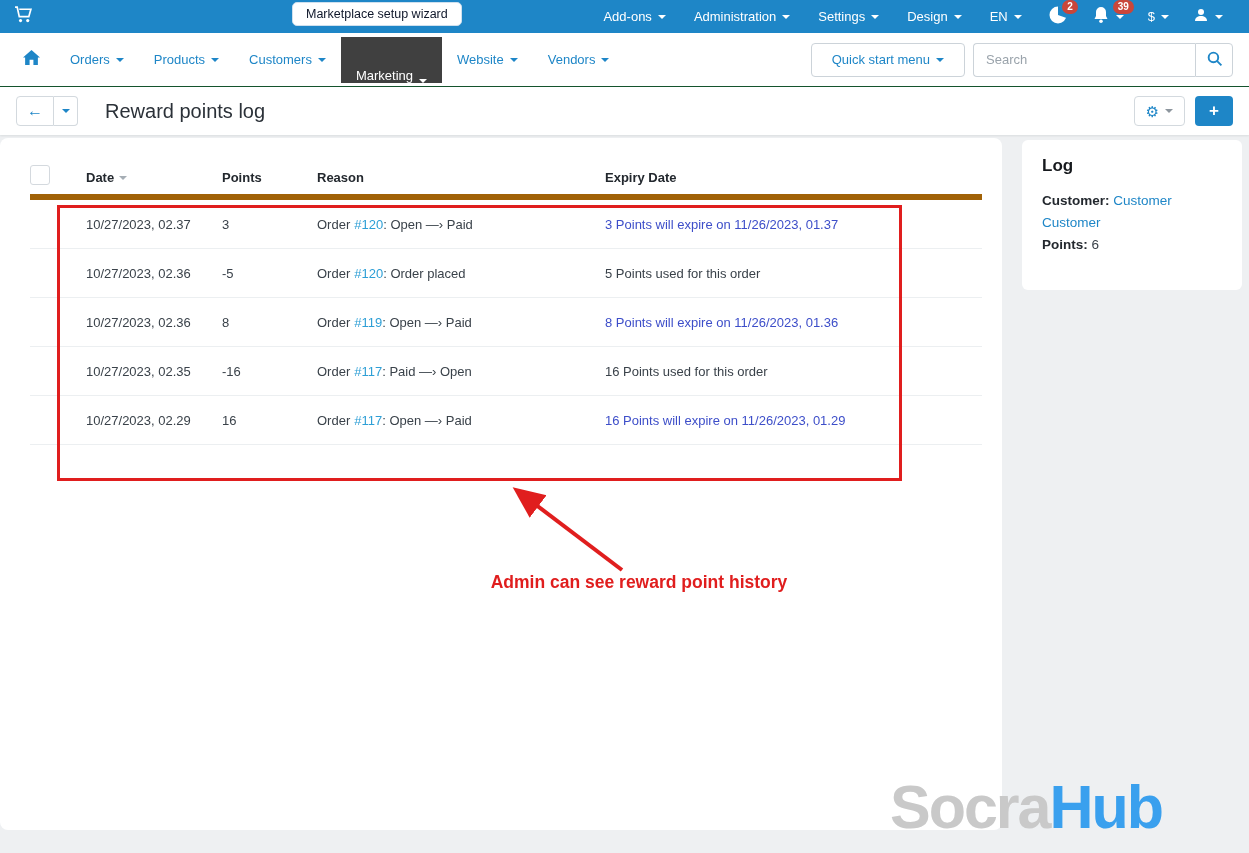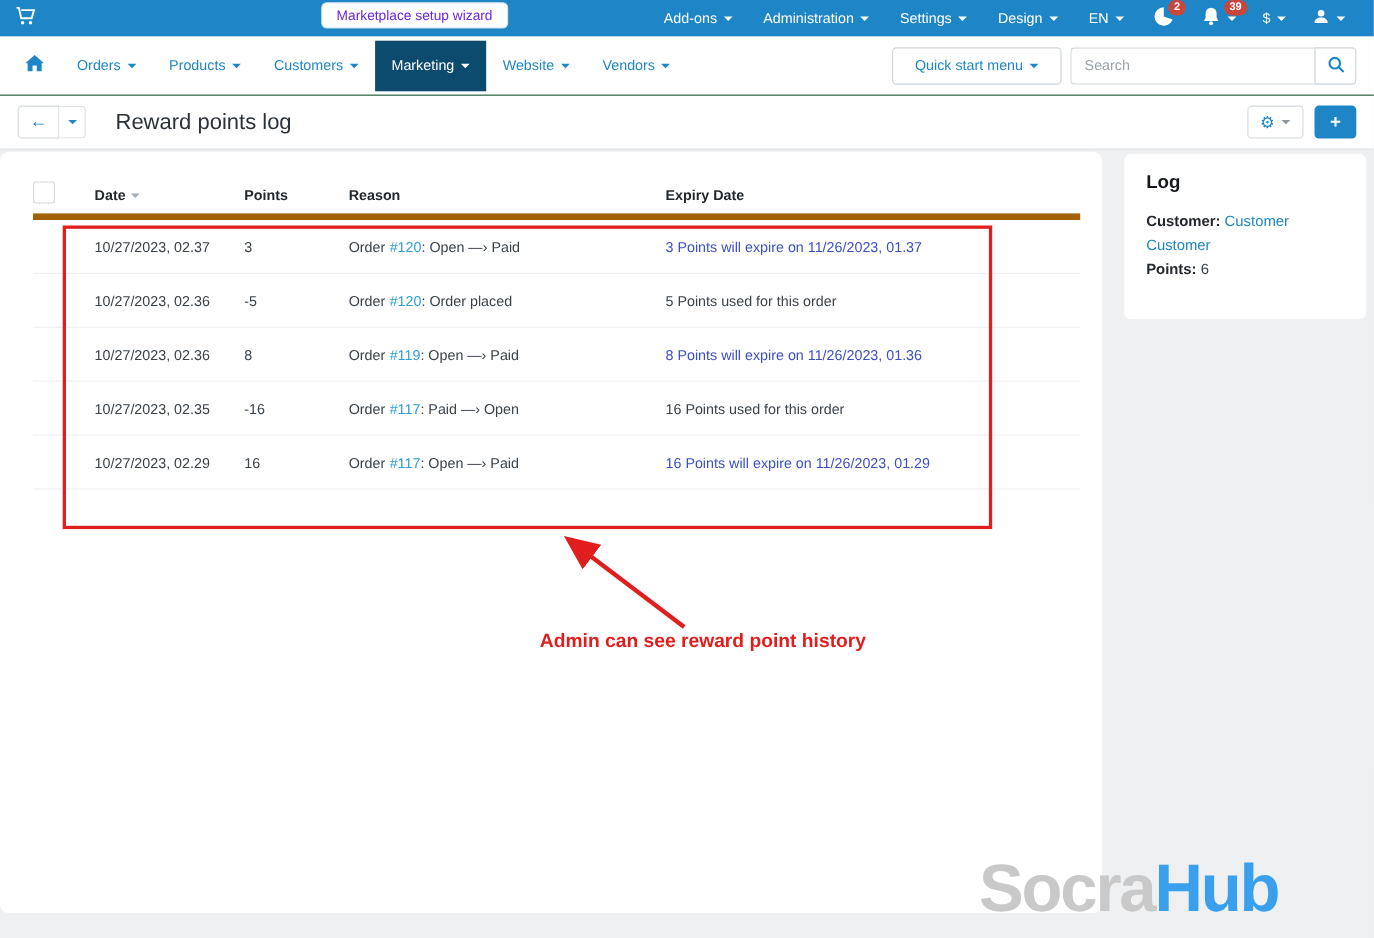--- a/index.html
+++ b/index.html
@@ -13,21 +13,21 @@
   }
 
   
   .topbar {
     height:33px; background:#1e86c7; display:flex; align-items:center;
     padding:0 14px; position:relative; z-index:30;
   }
   .topbar .cart-btn { display:flex; align-items:center; cursor:pointer; }
   .wizard-btn {
     position:absolute; left:292px; top:2px; height:24px;
-    background:#fff; color:#6d28d9; font-size:12.5px;
+    background:#fff; color:#0f172a; font-size:12.5px;
     border:1px solid #cfe0ee; border-radius:5px;
     padding:0 13px; display:flex; align-items:center; cursor:pointer;
   }
   .topbar-right { margin-left:auto; display:flex; align-items:center; }
   .top-menu-item {
     color:#fff; font-size:13px; padding:0 14px; height:33px;
     display:flex; align-items:center; cursor:pointer; white-space:nowrap;
   }
   .icon-btn {
     position:relative; height:33px; display:flex; align-items:center;
@@ -47,21 +47,21 @@
   
   .navbar {
     height:54px; background:#fff; display:flex; align-items:center;
     padding:0 0 0 8px; border-bottom:1px solid #14532d; position:relative; z-index:20;
   }
   .home-btn { padding:0 15px; height:46px; display:flex; align-items:center; cursor:pointer; }
   .nav-item {
     height:46px; display:flex; align-items:center; padding:0 15px;
     color:#1e86c7; font-size:13px; cursor:pointer; white-space:nowrap;
   }
-  .nav-item.active { background:#0c4a6e; color:#fff; }
+  .nav-item.active { background:#404040; color:#fff;align-items:flex-end; }
   .navbar-right { margin-left:auto; display:flex; align-items:center; padding-right:16px; }
   .quick-start-btn {
     height:34px; background:#fff; border:1px solid #ccd3d9; border-radius:4px;
     color:#1e86c7; font-size:13px; padding:0 20px; display:flex; align-items:center;
     cursor:pointer; margin-right:8px; white-space:nowrap;
   }
   .search-group { display:flex; }
   .search-input {
     width:222px; height:34px; border:1px solid #ccd3d9; border-right:none;
     border-radius:4px 0 0 4px; padding:0 12px; font-size:13px; color:#3a424a;

